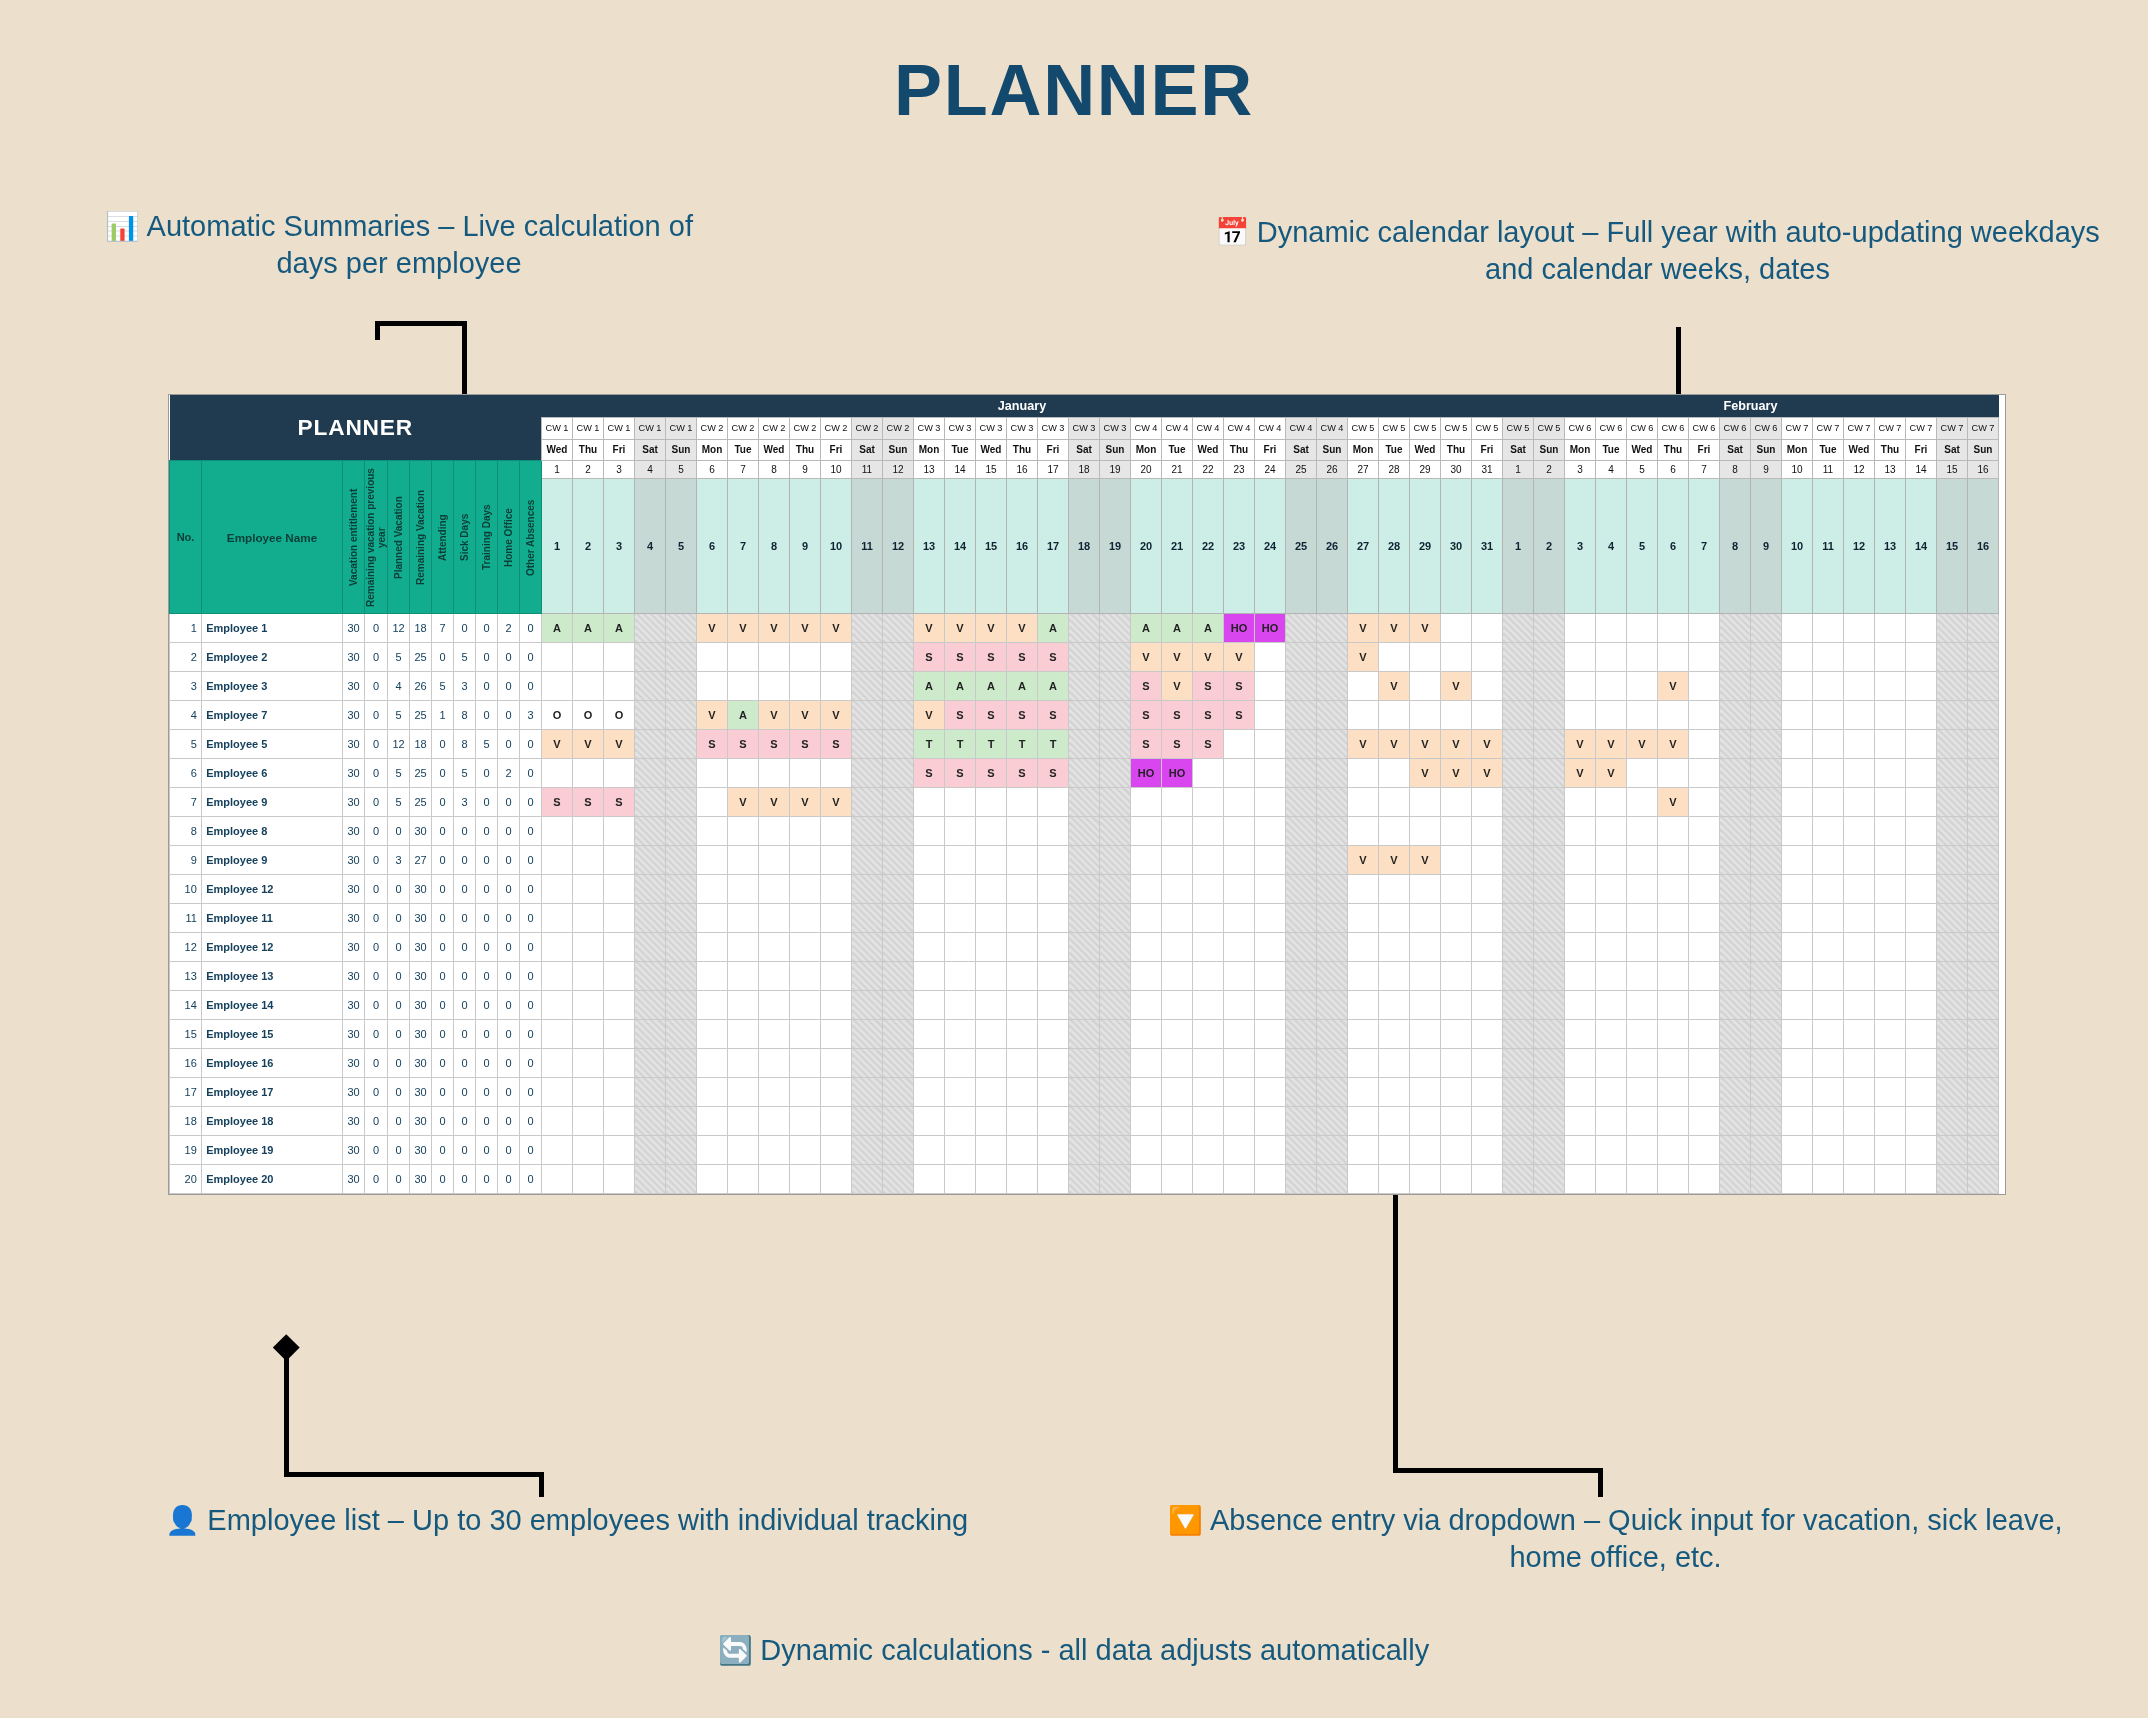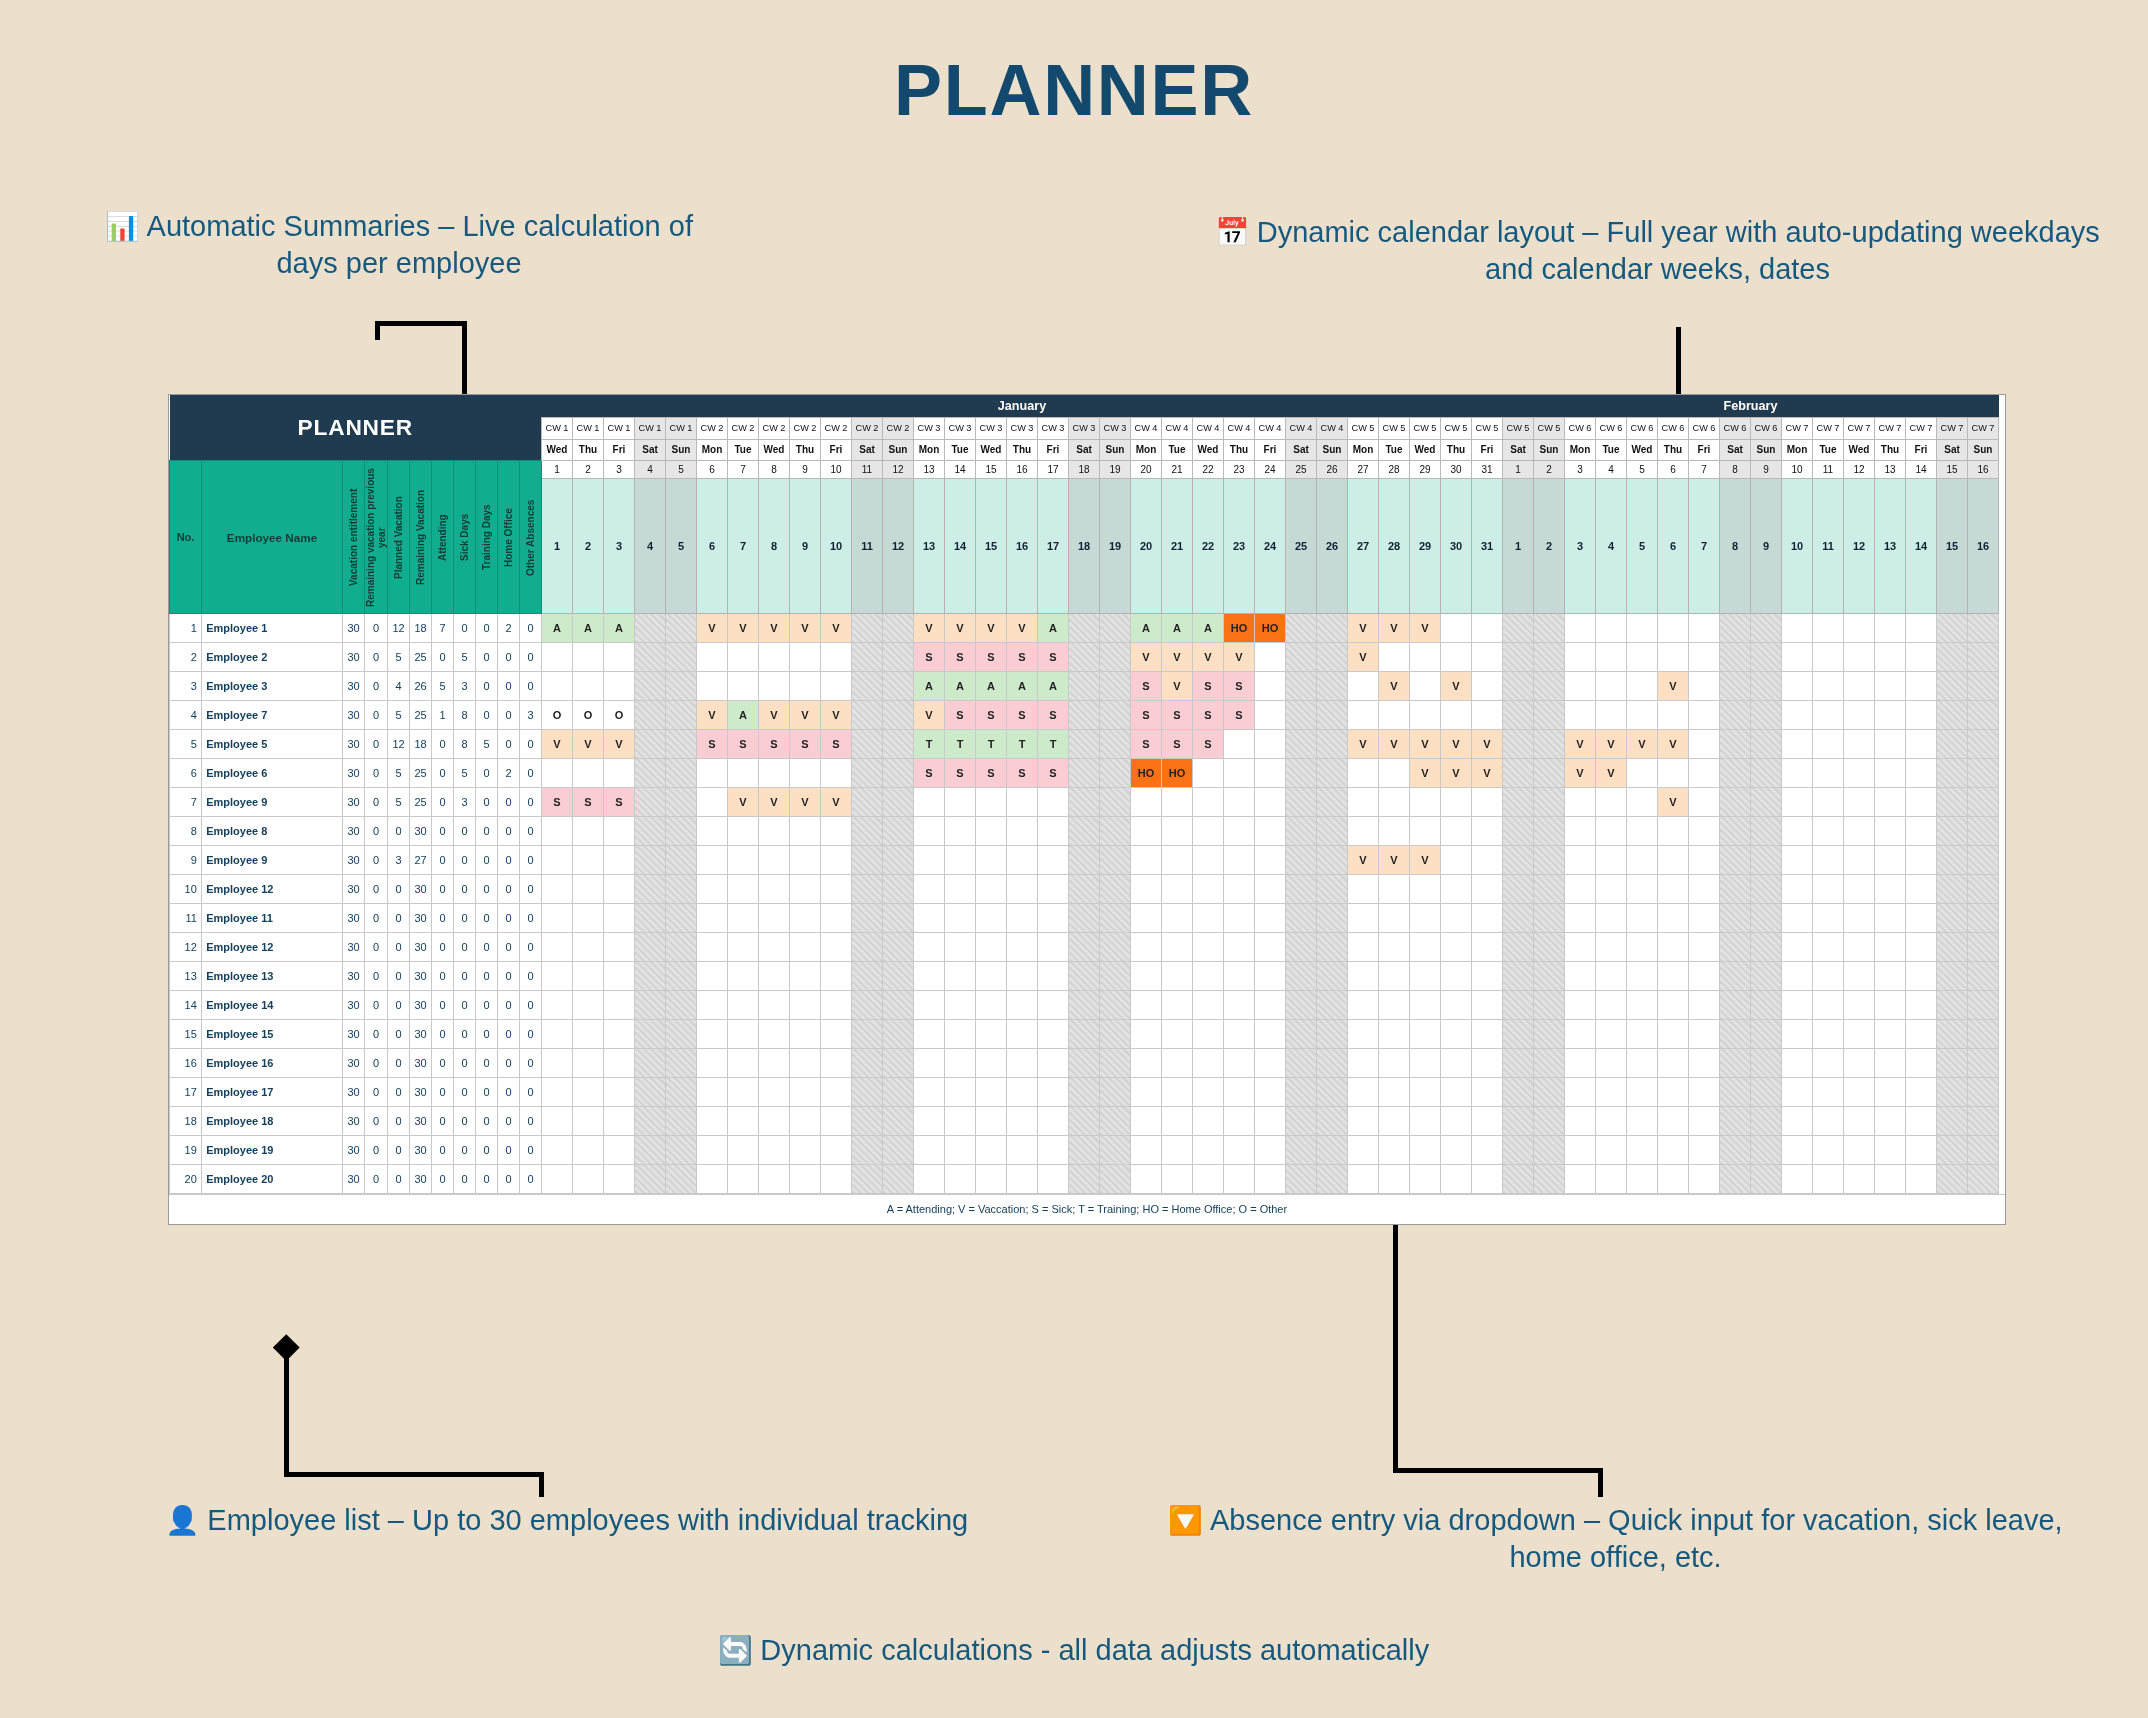--- a/index.html
+++ b/index.html
@@ -47,21 +47,21 @@
   .green-head{background:#12ad8f;color:#0b3e38;border:0.8px solid #0e8f77;}
   .vert{writing-mode:vertical-rl;transform:rotate(180deg);font-size:10px;font-weight:bold;text-align:center;}
   .daynum{background:#cdeee6;border:0.8px solid #b3b3b3;text-align:center;font-size:11px;font-weight:bold;color:#123;}
   .daynum.wk{background:#c6d9d5;}
   .cell{border:0.8px solid #c9c9c9;height:27px;text-align:center;font-size:11px;font-weight:bold;color:#222;}
   .cell.wk{background:#d9d9d9;background-image:repeating-linear-gradient(45deg,#d2d2d2 0 2.5px,#e3e3e3 2.5px 5px);}
   .v{background:#fde0c4;}
   .s{background:#f9cdd3;}
   .a{background:#cdebcb;}
   .t{background:#cdebcb;}
-  .ho{background:#f97316;}
+  .ho{background:#d946ef;}
   .o{background:#ffffff;}
   .rownum{text-align:right;padding-right:4.2px;font-size:11px;border:0.8px solid #c9c9c9;background:#fff;}
   .ename{font-size:11px;font-weight:bold;padding-left:4.2px;border:0.8px solid #c9c9c9;background:#fff;}
   .num{text-align:center;font-size:11px;border:0.8px solid #c9c9c9;background:#fff;}
   .legend{font-size:11px;text-align:center;padding:8.4px 0;background:#fff;border-top:0.8px solid #c9c9c9;}
 </style>
 </head>
 <body>
 
 <div class="page-title">PLANNER</div>
@@ -1588,15 +1588,14 @@
           <td class="cell"></td>
           <td class="cell"></td>
           <td class="cell"></td>
           <td class="cell"></td>
           <td class="cell"></td>
           <td class="cell wk"></td>
           <td class="cell wk"></td>
         </tr>
       </tbody>
     </table>
-  <div class="legend">A = Attending;  V = Vaccation;  S = Sick;  T = Training;  HO = Home Office;  O = Other</div>
 </div>
 
 
 </body></html>

